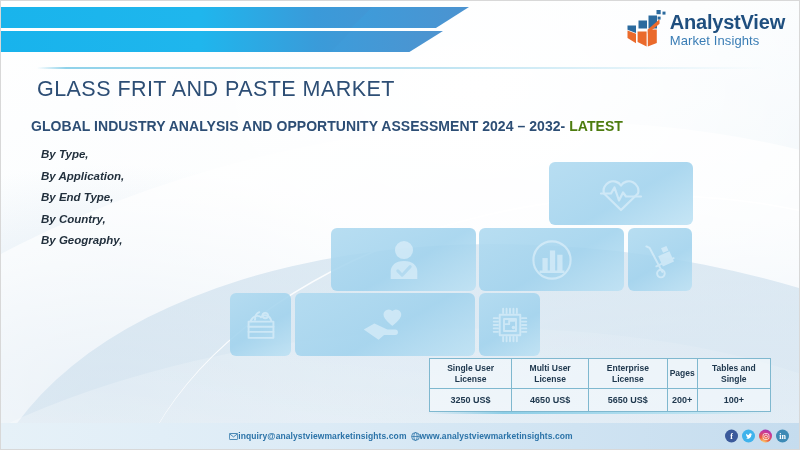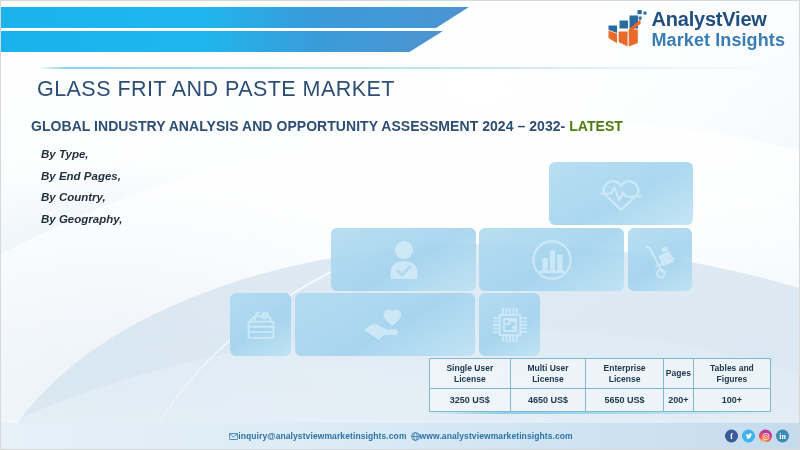--- a/index.html
+++ b/index.html
@@ -108,25 +108,24 @@
   }
   .logo-mark { width: 48px; height: 40px; display:block; }
   .logo-text { line-height: 1; }
   .logo-name {
     font-size: 20px;
     font-weight: bold;
     color: #1f4f7f;
     letter-spacing: -0.2px;
   }
   .logo-sub {
-    font-size: 18px;
+    font-size: 13px;
     color: #3a7db5;
     margin-top: 2px;
     letter-spacing: 0.1px;
-    font-weight: bold;
   }
 
   
   .title-rule {
     position: absolute;
     left: 36px; top: 66px;
     width: 730px; height: 2px;
     background: linear-gradient(90deg, rgba(135,205,235,0.0) 0%, #8fd2ea 4%, #bfe4f2 55%, rgba(191,228,242,0) 100%);
   }
   .title {
@@ -286,21 +285,22 @@
 
   <div class="title-rule"></div>
   <div class="title">GLASS FRIT AND PASTE MARKET</div>
   <div class="subtitle">
     <span>GLOBAL INDUSTRY ANALYSIS AND OPPORTUNITY ASSESSMENT 2024 – 2032-</span>
     <span class="latest">LATEST</span>
   </div>
 
   <div class="segments">
     <div>By Type,</div>
-    <div>By End Pages,</div>
+    <div>By Application,</div>
+    <div>By End Type,</div>
     <div>By Country,</div>
     <div>By Geography,</div>
   </div>
 
   <div class="tiles">
 
     <div class="tile" style="left:548px; top:161px; width:144px; height:63px;">
       <span>
         <svg viewBox="0 0 44 40" width="44" height="40">
           <path class="gs" d="M22 36 L5 19.5 a9.5 9.5 0 0 1 17-8 a9.5 9.5 0 0 1 17 8 z"></path>
@@ -381,21 +381,21 @@
 
   </div>
 
   <table class="ptable">
     <tbody>
         <tr class="head">
       <td>Single User License</td>
       <td>Multi User License</td>
       <td>Enterprise License</td>
       <td>Pages</td>
-      <td>Tables and Figures</td>
+      <td>Tables and Single</td>
     </tr>
     <tr class="vals">
       <td>3250 US$</td>
       <td>4650 US$</td>
       <td>5650 US$</td>
       <td>200+</td>
       <td>100+</td>
     </tr>
   </tbody>
     </table>

